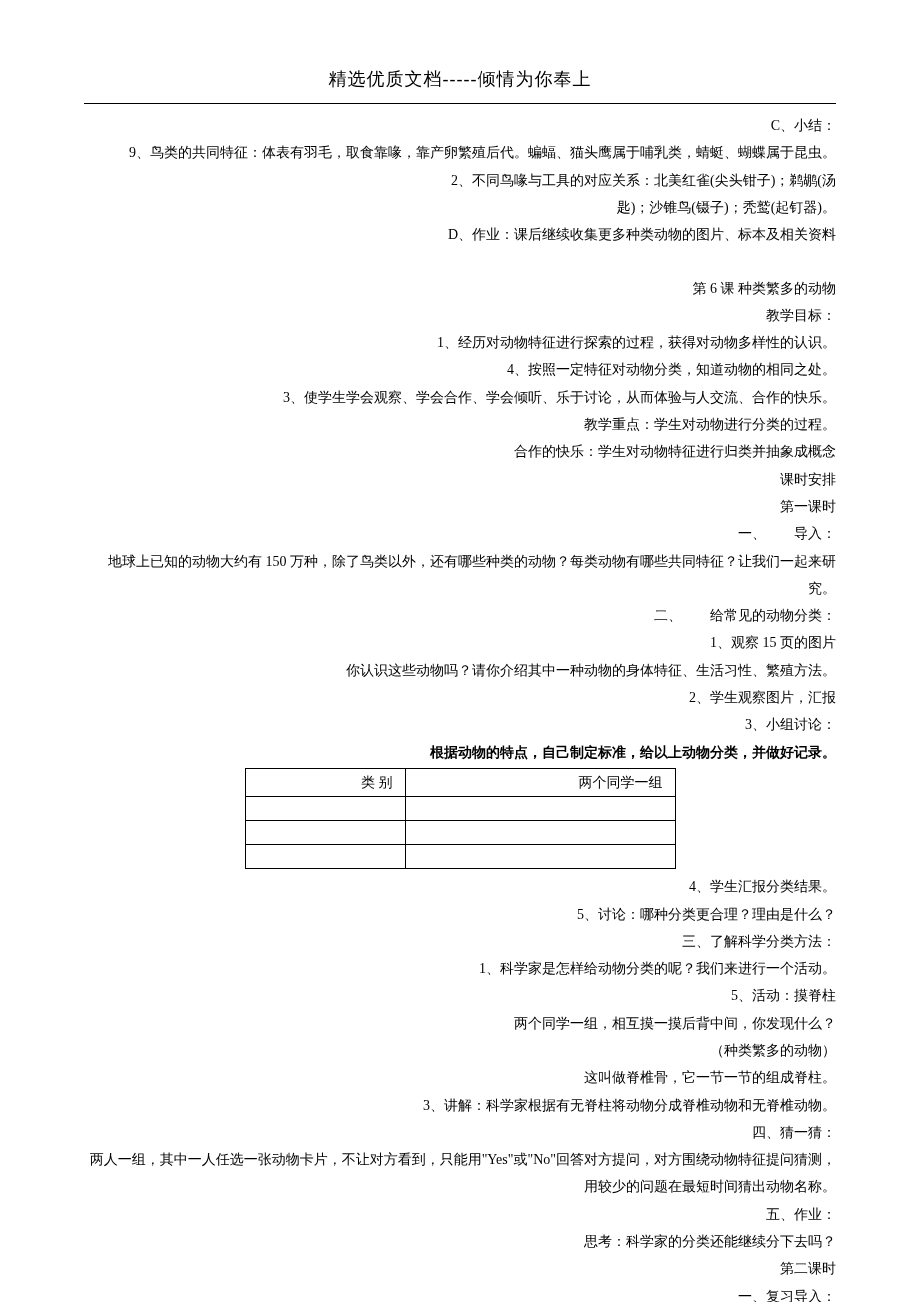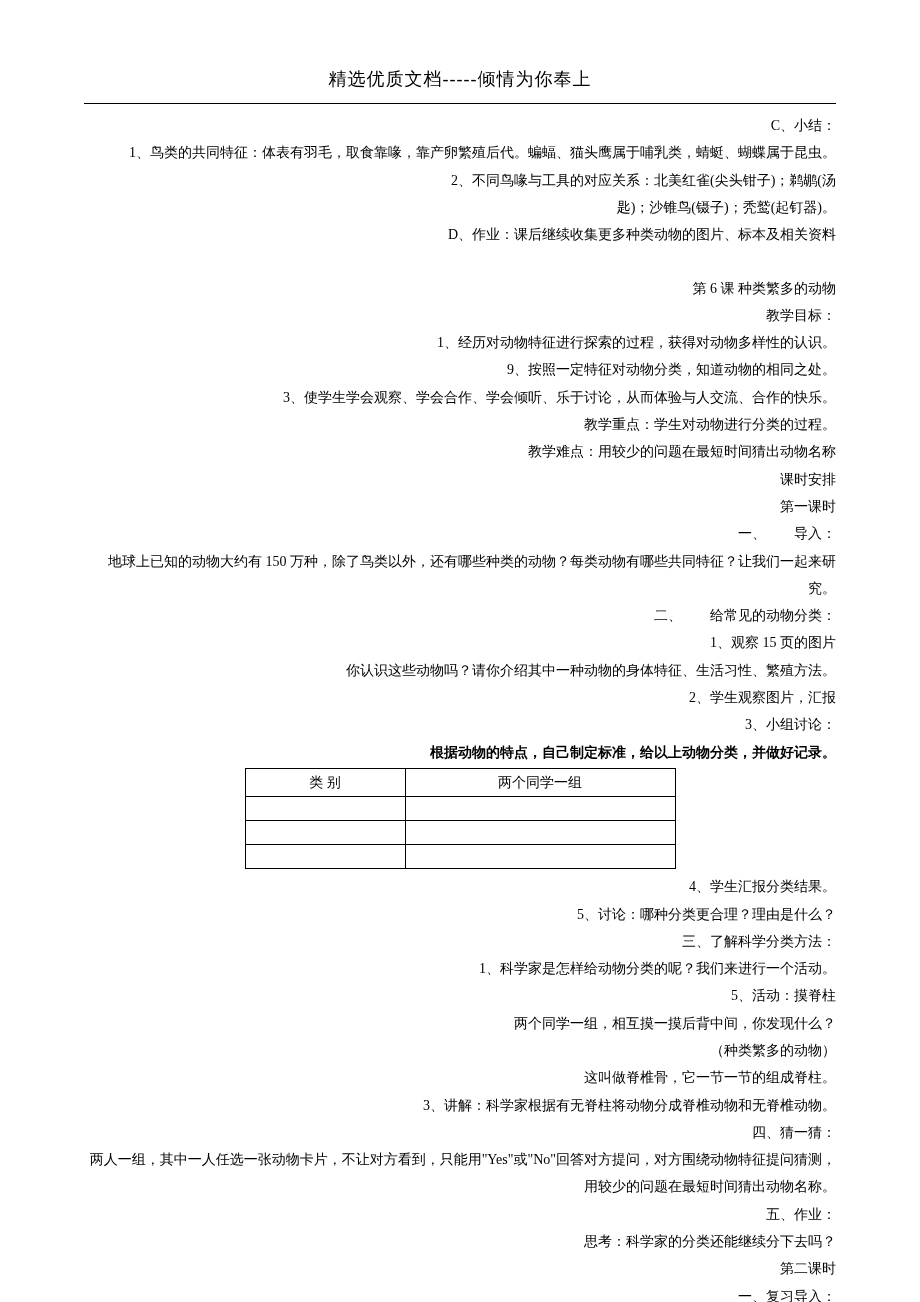--- a/index.html
+++ b/index.html
@@ -29,53 +29,53 @@
     .indent1 {
       padding-left: 14px;
     }
     table.class-table {
       border-collapse: collapse;
       margin: 2px auto 4px auto;
     }
     table.class-table td, table.class-table th {
       border: 1px solid #000;
       font-weight: normal;
-      text-align: center;
-      padding: 0 4px;
+      text-align: right;
+      padding: 0 12px;
       height: 24px;
       vertical-align: middle;
       font-size: 14px;
     }
     table.class-table th:first-child, table.class-table td:first-child {
       width: 160px;
     }
     table.class-table th:last-child, table.class-table td:last-child {
       width: 270px;
     }
   </style>
 </head>
 <body>
 
 <div class="header">精选优质文档-----倾情为你奉上</div>
 
 <div class="para">C、小结：</div>
-<div class="para">1、鸟类的共同特征：体表有羽毛，取食靠喙，靠产卵繁殖后代。蝙蝠、猫头鹰属于哺乳类，蜻蜓、蝴蝶属于昆虫。</div>
+<div class="para">9、鸟类的共同特征：体表有羽毛，取食靠喙，靠产卵繁殖后代。蝙蝠、猫头鹰属于哺乳类，蜻蜓、蝴蝶属于昆虫。</div>
 <div class="para indent1">2、不同鸟喙与工具的对应关系：北美红雀(尖头钳子)；鹈鹕(汤</div>
 <div class="para">匙)；沙锥鸟(镊子)；秃鹫(起钉器)。</div>
 <div class="para">D、作业：课后继续收集更多种类动物的图片、标本及相关资料</div>
 
 <div style="height:26px;"></div>
 
 <div class="para">第 6 课 种类繁多的动物</div>
 <div class="para">教学目标：</div>
 <div class="para">1、经历对动物特征进行探索的过程，获得对动物多样性的认识。</div>
-<div class="para">9、按照一定特征对动物分类，知道动物的相同之处。</div>
+<div class="para">4、按照一定特征对动物分类，知道动物的相同之处。</div>
 <div class="para">3、使学生学会观察、学会合作、学会倾听、乐于讨论，从而体验与人交流、合作的快乐。</div>
 <div class="para">教学重点：学生对动物进行分类的过程。</div>
-<div class="para">教学难点：用较少的问题在最短时间猜出动物名称</div>
+<div class="para">合作的快乐：学生对动物特征进行归类并抽象成概念</div>
 <div class="para">课时安排</div>
 <div class="para">第一课时</div>
 
 <div class="para">一、　　导入：</div>
 <div class="para">地球上已知的动物大约有 150 万种，除了鸟类以外，还有哪些种类的动物？每类动物有哪些共同特征？让我们一起来研究。</div>
 
 <div class="para">二、　　给常见的动物分类：</div>
 <div class="para">1、观察 15 页的图片</div>
 <div class="para">你认识这些动物吗？请你介绍其中一种动物的身体特征、生活习性、繁殖方法。</div>
 <div class="para">2、学生观察图片，汇报</div>

